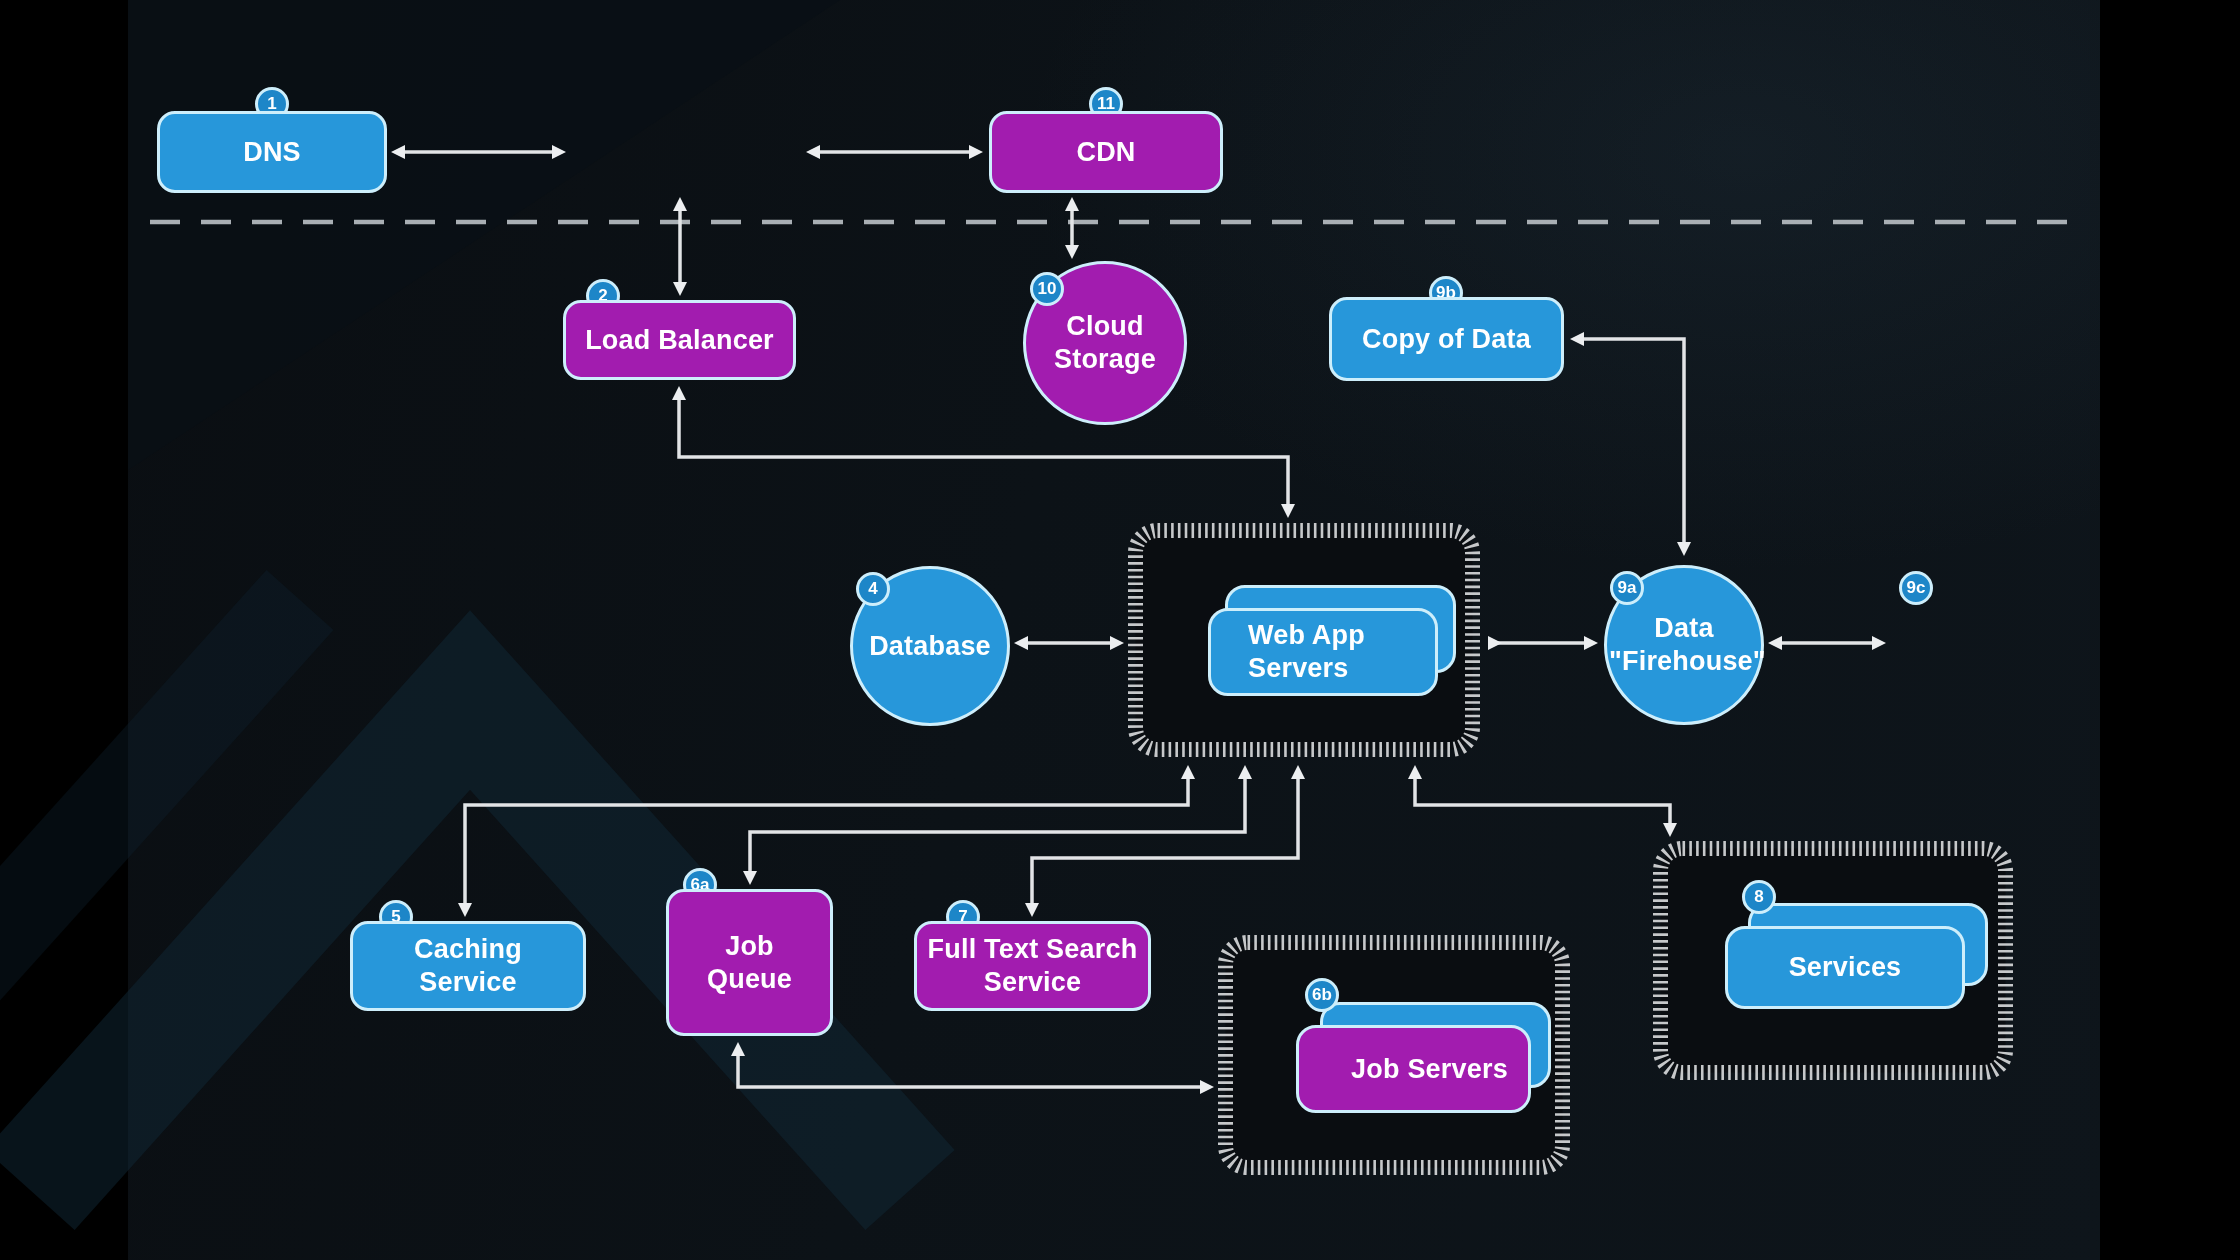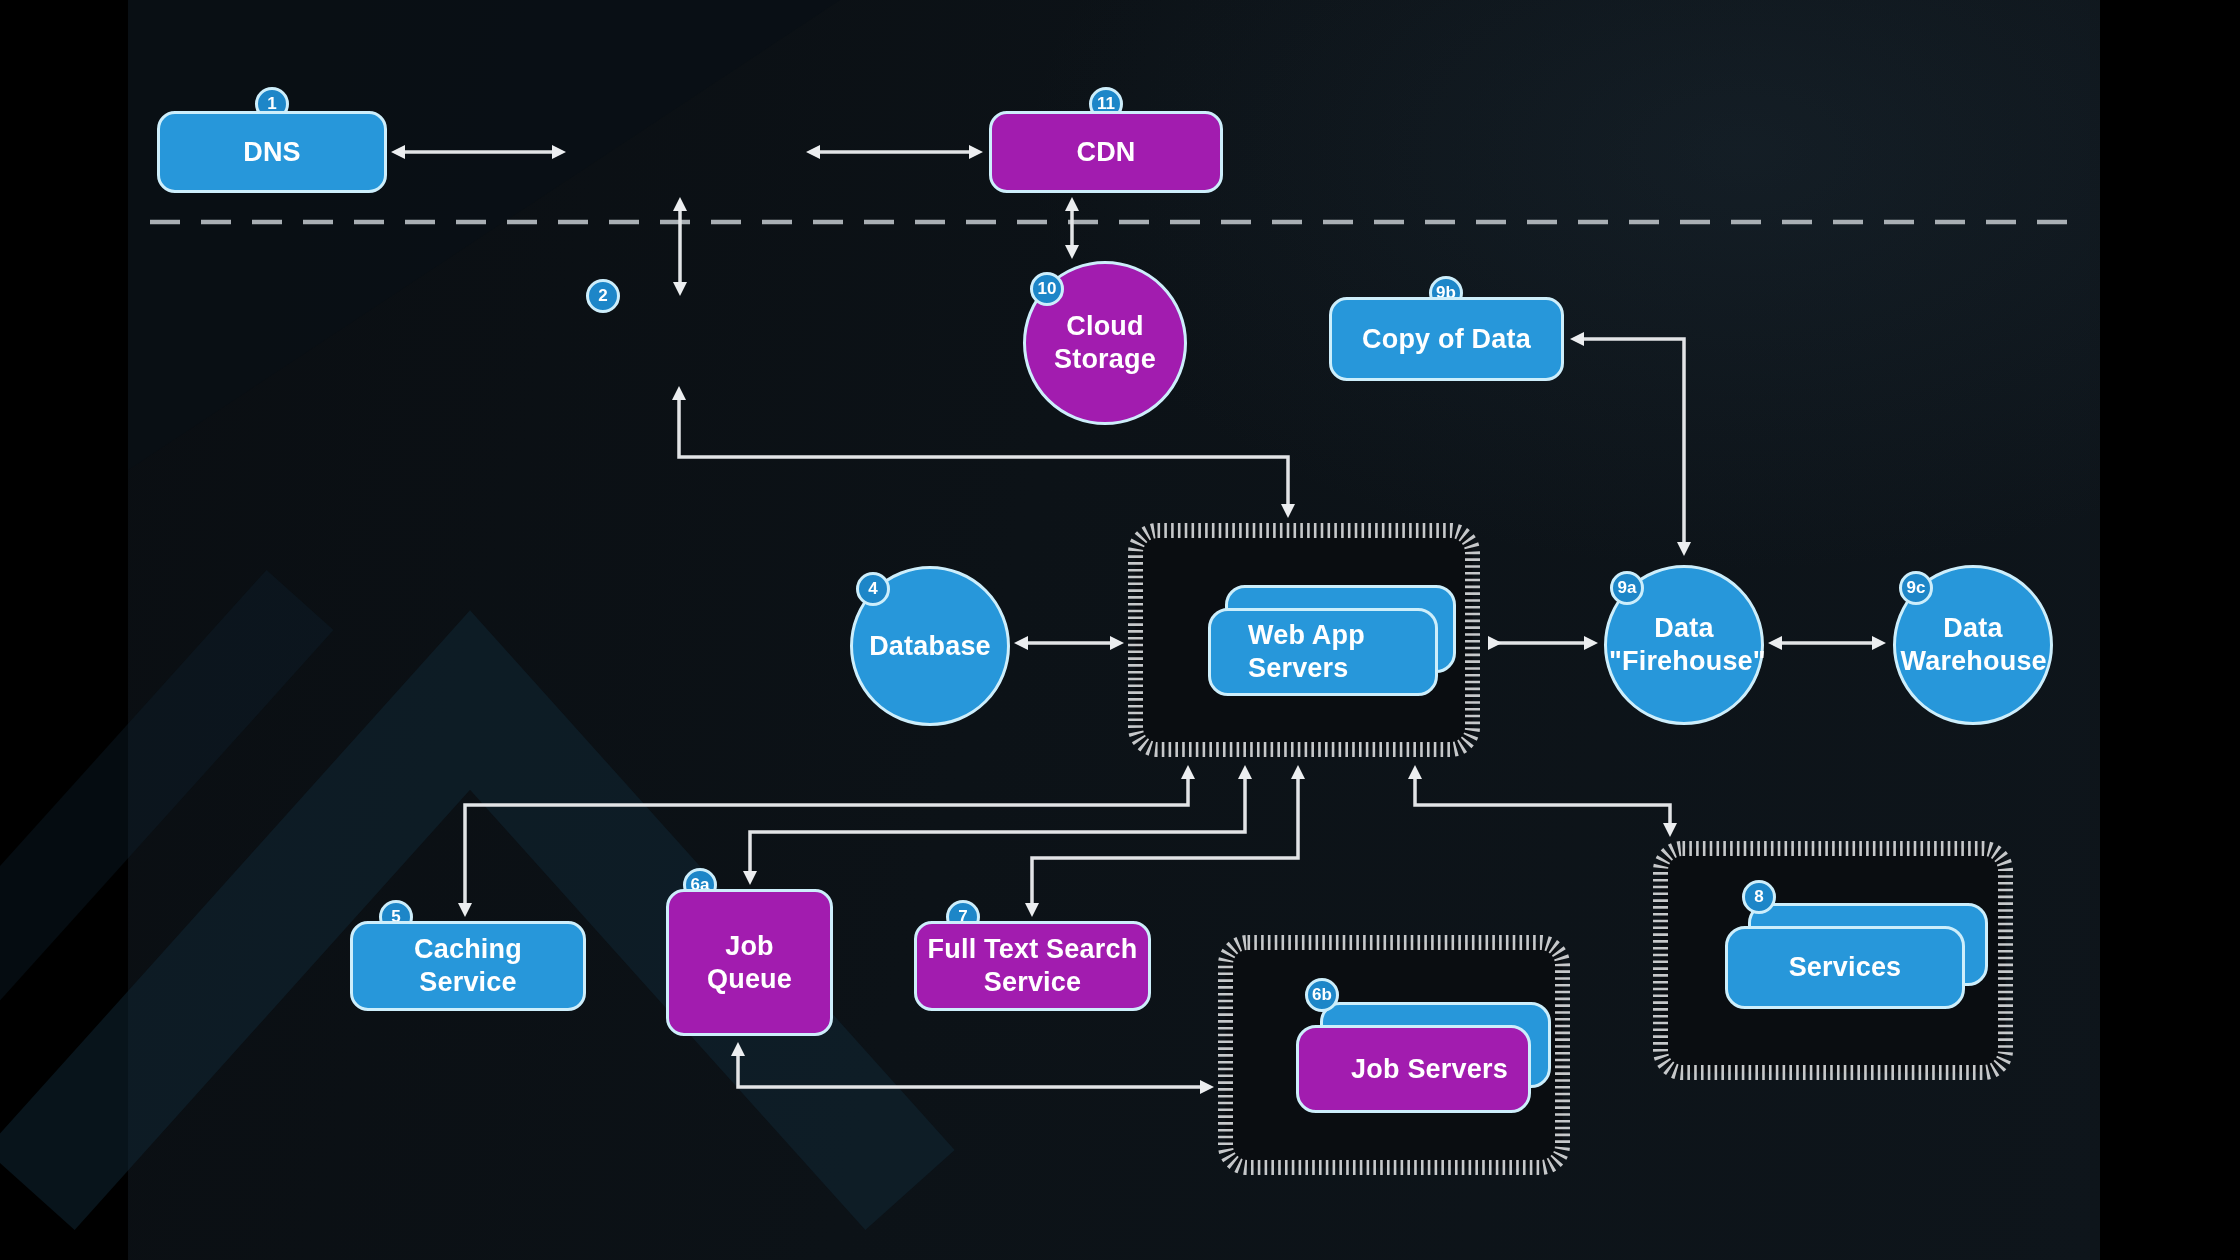--- a/index.html
+++ b/index.html
@@ -104,20 +104,23 @@
     <div class="lbl">DNS</div>
   </div>
 
 
   <div class="badge" style="left:1089px;top:87px;">11</div>
   <div class="node rectnode cyan" style="left:989px;top:111px;width:234px;height:82px;">
     <div class="lbl">CDN</div>
   </div>
 
   <div class="badge" style="left:586px;top:279px;">2</div>
+  <div class="node rectnode cyan" style="left:563px;top:300px;width:233px;height:80px;">
+    <div class="lbl">Load Balancer</div>
+  </div>
 
   <div class="node circlenode cyan" style="left:1023px;top:261px;width:164px;height:164px;">
     <div class="lbl" style="width:112px;">Cloud Storage</div>
   </div>
   <div class="badge front" style="left:1030px;top:272px;">10</div>
 
   <div class="badge" style="left:1429px;top:276px;">9b</div>
   <div class="node rectnode blue" style="left:1329px;top:297px;width:235px;height:84px;">
     <div class="lbl">Copy of Data</div>
   </div>
@@ -130,23 +133,20 @@
   <div class="stack back blue" style="left:1197px;top:585px;width:231px;height:88px;"></div>
   <div class="stack frontcard blue" style="left:1180px;top:608px;width:230px;height:88px;">
     <div class="lbl" style="width:150px;">Web App Servers</div>
   </div>
 
   <div class="node circlenode blue" style="left:1604px;top:565px;width:160px;height:160px;">
     <div class="lbl" style="width:150px;">Data "Firehouse"</div>
   </div>
   <div class="badge front" style="left:1610px;top:571px;">9a</div>
 
-  <div class="node circlenode blue" style="left:1893px;top:565px;width:160px;height:160px;">
-    <div class="lbl" style="width:145px;">Data Warehouse</div>
-  </div>
   <div class="badge front" style="left:1899px;top:571px;">9c</div>
 
   <div class="badge" style="left:379px;top:900px;">5</div>
   <div class="node rectnode blue" style="left:350px;top:921px;width:236px;height:90px;">
     <div class="lbl" style="width:150px;">Caching Service</div>
   </div>
 
   <div class="badge" style="left:683px;top:868px;">6a</div>
   <div class="node rectnode cyan" style="left:666px;top:889px;width:167px;height:147px;">
     <div class="lbl" style="width:110px;">Job Queue</div>

